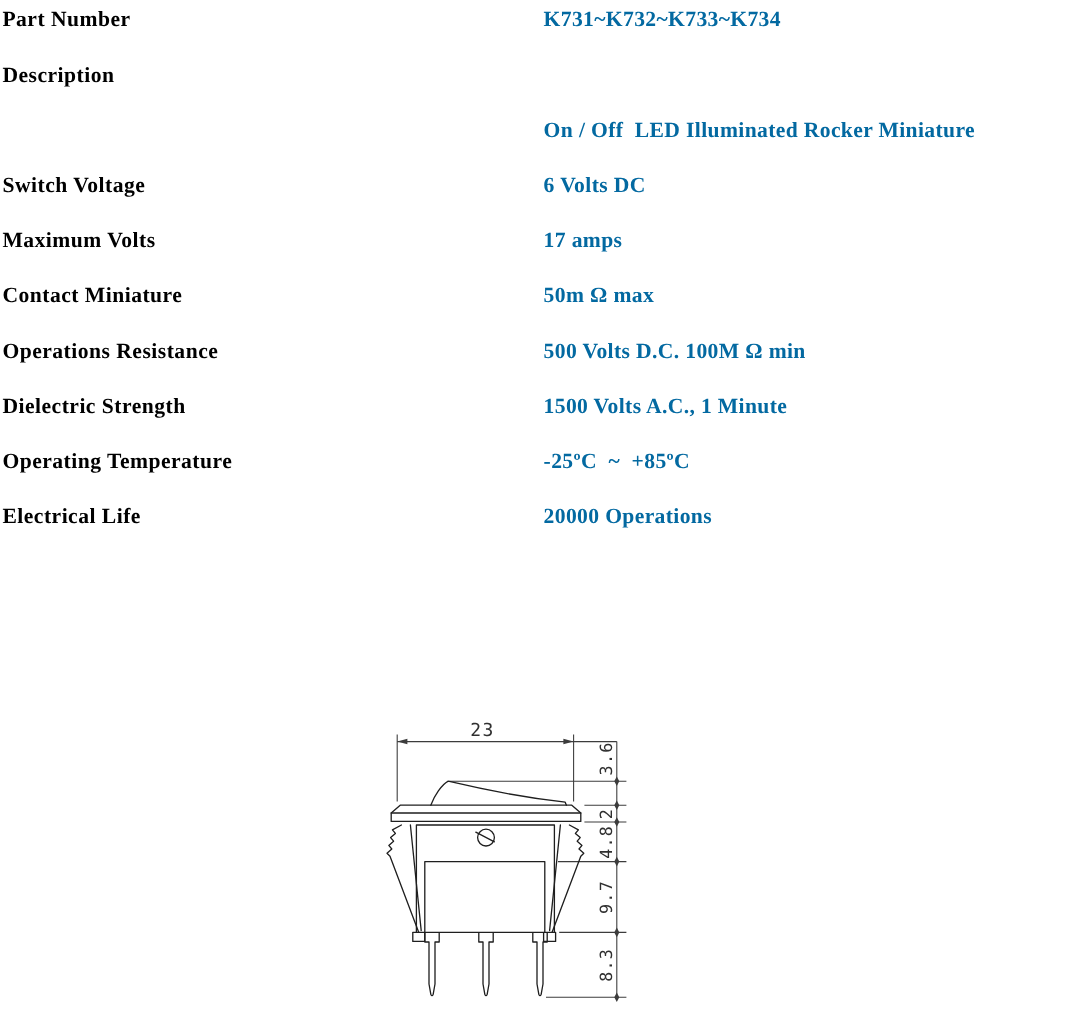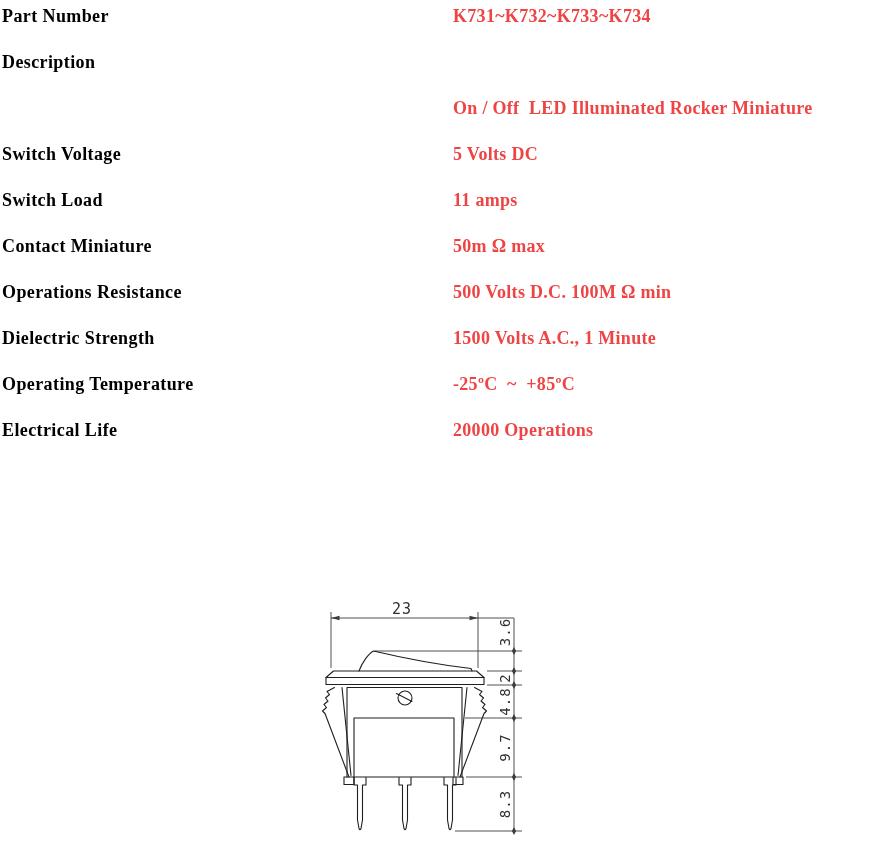--- a/index.html
+++ b/index.html
@@ -10,21 +10,21 @@
   }
   .page{position:absolute;inset:0;}
   .spec-row{position:absolute;left:0;width:894px;}
   .spec-label{
     position:absolute;left:2px;top:0;
     font-weight:bold;font-size:18px;line-height:22px;letter-spacing:0.4px;color:#000;
     white-space:pre-wrap;
   }
   .spec-value{
     position:absolute;left:453px;top:0;width:400px;
-    font-weight:bold;font-size:18px;line-height:23px;letter-spacing:0.3px;color:#ef4444;
+    font-weight:bold;font-size:18px;line-height:23px;letter-spacing:0.3px;color:#0369a1;
     white-space:pre-wrap;
   }
   .drawing-wrap{position:absolute;left:316px;top:590px;width:215px;height:254px;}
   svg{display:block;}
   .outline{stroke:#1f1f1f;stroke-width:1.1;fill:none;stroke-linejoin:round;stroke-linecap:round;}
   .dimline{stroke:#3c3c3c;stroke-width:0.9;fill:none;}
   .dimfill{fill:#3c3c3c;stroke:none;}
   .dimtext{
     font-family:"DejaVu Sans Mono",monospace;
     fill:#303030;letter-spacing:1px;
@@ -40,25 +40,25 @@
     <div class="spec-value">K731~K732~K733~K734</div>
   </div>
   <div class="spec-row" style="top:51px">
     <div class="spec-label">Description</div>
     <div class="spec-value">
       <div>On / Off  LED Illuminated Rocker Miniature</div>
     </div>
   </div>
   <div class="spec-row" style="top:143px">
     <div class="spec-label">Switch Voltage</div>
-    <div class="spec-value">5 Volts DC</div>
+    <div class="spec-value">6 Volts DC</div>
   </div>
   <div class="spec-row" style="top:189px">
-    <div class="spec-label">Switch Load</div>
-    <div class="spec-value">11 amps</div>
+    <div class="spec-label">Maximum Volts</div>
+    <div class="spec-value">17 amps</div>
   </div>
   <div class="spec-row" style="top:235px">
     <div class="spec-label">Contact Miniature</div>
     <div class="spec-value">50m Ω max</div>
   </div>
   <div class="spec-row" style="top:281px">
     <div class="spec-label">Operations Resistance</div>
     <div class="spec-value">500 Volts D.C. 100M Ω min</div>
   </div>
   <div class="spec-row" style="top:327px">

